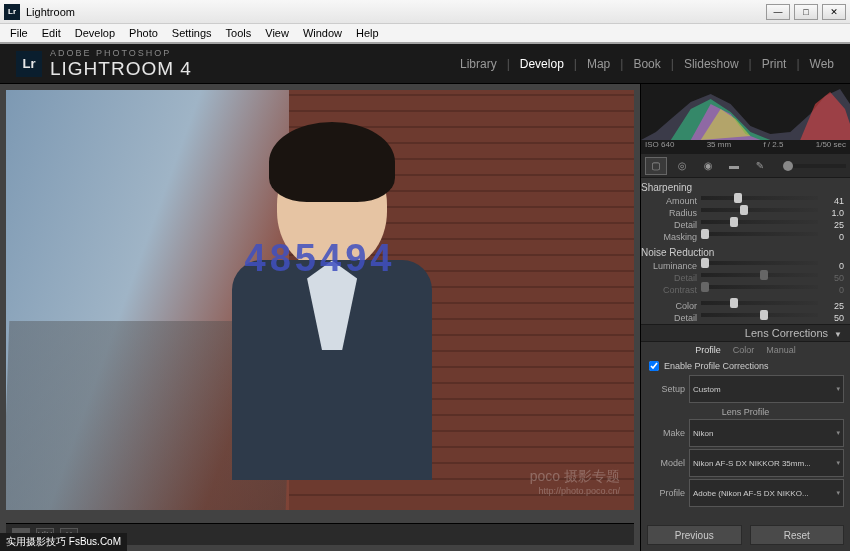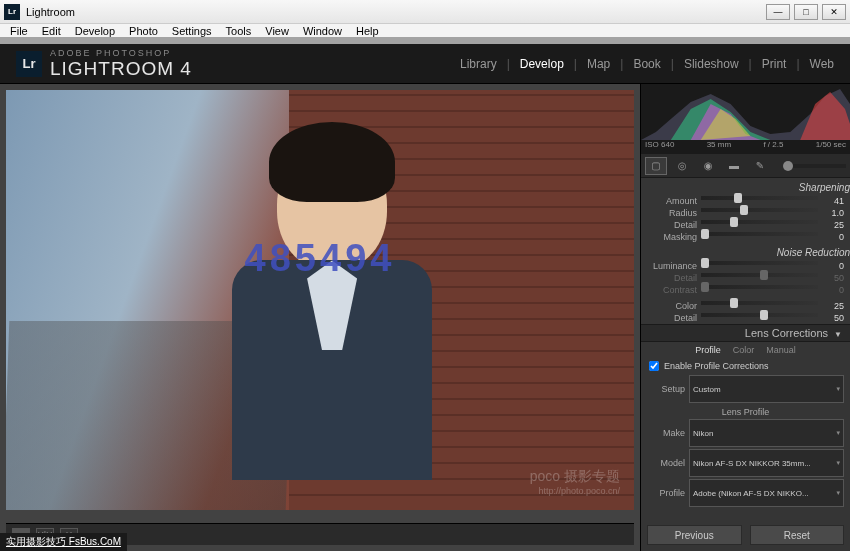--- a/index.html
+++ b/index.html
@@ -2,21 +2,21 @@
 <html><head>
 <meta charset="utf-8">
 <style>
 * { margin: 0; padding: 0; box-sizing: border-box; font-family: "Segoe UI", Arial, sans-serif; }
 body { width: 850px; height: 551px; background: #fff; overflow: hidden; }
 .titlebar { height: 24px; background: linear-gradient(#f7f7f7,#e6e6e6); border-bottom: 1px solid #ccc; display: flex; align-items: center; padding: 0 4px; font-size: 11px; }
 .titlebar .icon { width: 16px; height: 16px; background: #0a1e2e; color: #fff; font-size: 8px; font-weight: bold; display: inline-flex; align-items: center; justify-content: center; margin-right: 6px; }
 .titlebar .spacer { flex: 1; }
 .winbtns { display: flex; gap: 4px; }
 .winbtn { width: 24px; height: 16px; border: 1px solid #999; background: linear-gradient(#f9f9f9,#e0e0e0); display: flex; align-items: center; justify-content: center; font-size: 9px; cursor: pointer; }
-.menubar { height: 20px; background: #f4f4f4; border-bottom: 7px solid #a3a3a3; display: flex; align-items: center; padding: 0 4px; font-size: 11px; gap: 2px; }
+.menubar { height: 20px; background: #f4f4f4; border-bottom: 2px solid #a3a3a3; display: flex; align-items: center; padding: 0 4px; font-size: 11px; gap: 2px; }
 .menubar span { padding: 2px 6px; cursor: pointer; }
 .app { height: 507px; background: #212121; color: #ccc; display: flex; flex-direction: column; }
 .header { height: 40px; background: #1a1a1a; display: flex; align-items: center; padding: 0 16px; border-bottom: 1px solid #000; }
 .logo-lr { width: 26px; height: 26px; background: #0a1e2e; color: #e6e6e6; font-size: 13px; font-weight: bold; display: flex; align-items: center; justify-content: center; margin-right: 8px; }
 .logo-txt { font-size: 9px; color: #888; letter-spacing: 2px; }
 .logo-main { font-size: 19px; color: #e6e6e6; font-weight: 300; letter-spacing: 1px; }
 .modules { margin-left: auto; display: flex; gap: 10px; font-size: 12px; color: #999; align-items: center; }
 .modules span { cursor: pointer; }
 .modules .sep { color: #555; }
 .modules .active { color: #fff; }
@@ -40,41 +40,41 @@
 .panel-head { height: 18px; background: #2a2a2a; color: #bbb; font-size: 11px; text-align: right; padding: 2px 8px; border-top: 1px solid #1a1a1a; border-bottom:1px solid #1a1a1a; }
 .panel-head .tri { font-size:8px; margin-left:3px; }
 .histogram { height: 70px; background: #1a1a1a; position: relative; overflow:hidden; }
 .hist-svg { width:100%; height:56px; }
 .hist-info { position:absolute; bottom:0; left:0; right:0; height:14px; display:flex; justify-content:space-between; padding:0 4px; font-size:8px; color:#999; background:#1a1a1a; }
 .toolbar { height: 24px; background: #2a2a2a; display: flex; align-items: center; gap: 4px; padding: 0 4px; border-bottom:1px solid #1a1a1a; }
 .tool { width:22px; height:18px; display:flex; align-items:center; justify-content:center; color:#999; cursor:pointer; border:1px solid transparent; }
 .tool.active { border:1px solid #666; background:#3a3a3a; }
 .tool-slider { flex:1; height:4px; background:#222; position:relative; margin-left:8px; }
 .tool-slider::before { content:""; position:absolute; left:0; top:-3px; width:10px; height:10px; background:#888; border-radius:50%; }
-.section-title { text-align:right; color:#ccc; font-size:10px; padding:4px 0 2px;font-style:italic; }
+.section-title { text-align:left; color:#ccc; font-size:10px; padding:4px 0 2px; }
 .slider-row { display:flex; align-items:flex-start; padding:1px 6px; gap:4px; }
 .slider-row .lbl { width:50px; text-align:right; color:#aaa; font-size:9px; }
 .slider-row .track { flex:1; height:4px; background:linear-gradient(90deg,#222,#333); position:relative; }
 .slider-row .handle { position:absolute; top:-3px; width:8px; height:10px; background:#ccc; border-radius:2px; }
 .slider-row .val { width:22px; text-align:right; color:#ddd; font-size:9px; }
 .slider-row.dim .lbl, .slider-row.dim .val { color:#666; }
 .slider-row.dim .handle { background:#666; }
 .tabs { display:flex; gap:12px; justify-content:center; padding:3px 0; font-size:9px; color:#888; }
 .tabs span { cursor:pointer; }
 .tabs .active { color:#ddd; }
 .checkrow { display:flex; align-items:center; gap:5px; padding:3px 8px; font-size:9px; color:#ccc; }
 .checkrow input { width:10px; height:10px; }
 .combo-row { display:flex; align-items:center; padding:1px 6px; gap:4px; }
 .combo-row .lbl { width:38px; text-align:right; color:#aaa; font-size:9px; }
 .combo-row .combo { flex:1; height:28px; background:#2a2a2a; border:1px solid #555; font-size:8px; color:#ccc; padding:0 3px; display:flex; align-items:center; justify-content:space-between; cursor:pointer; }
 .combo .chev { font-size:7px; color:#888; }
 .sub-title { text-align:center; color:#aaa; font-size:9px; padding:3px 0 1px; }
 .btns { display:flex; gap:8px; padding:6px; margin-top:auto; }
 .btns button { flex:1; height:20px; background:#4a4a4a; border:1px solid #2a2a2a; color:#ccc; font-size:10px; cursor:pointer; }
-.footer-tag { position:absolute; left:0; bottom:0; background:#1a1a1a; color:#fff; font-size:10px; padding:2px 6px;text-decoration:underline; }
+.footer-tag { position:absolute; left:0; bottom:0; background:#1a1a1a; color:#fff; font-size:10px; padding:2px 6px; }
 .amount-track { background:linear-gradient(90deg,#444 0%,#444 50%,#a33 50%,#a33 100%); }
 </style>
 </head>
 <body>
 
 <div class="titlebar">
   <span class="icon">Lr</span>
   <span>Lightroom</span>
   <span class="spacer"></span>
   <div class="winbtns">

